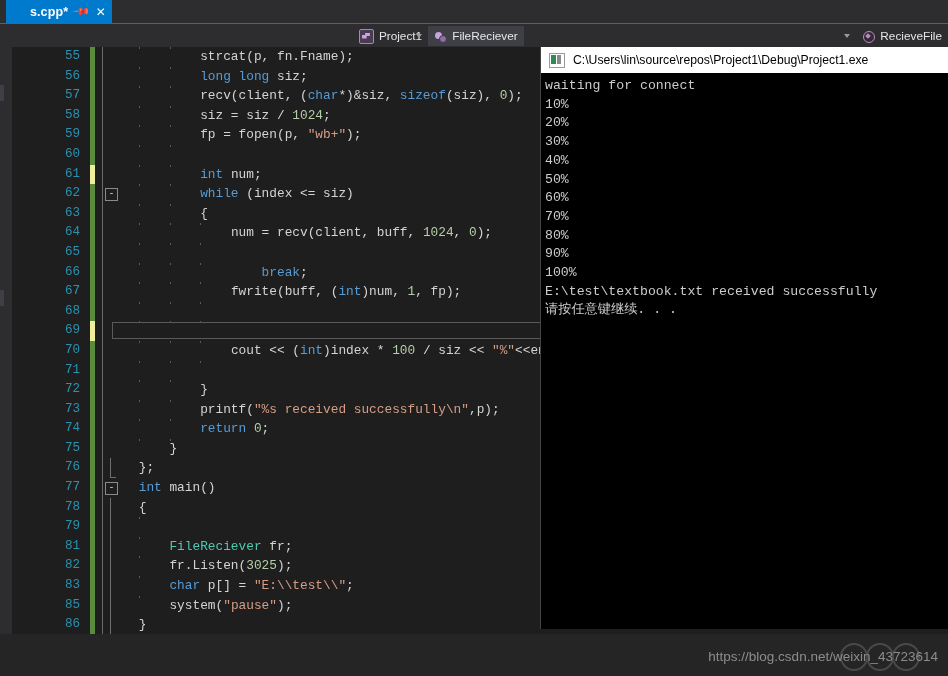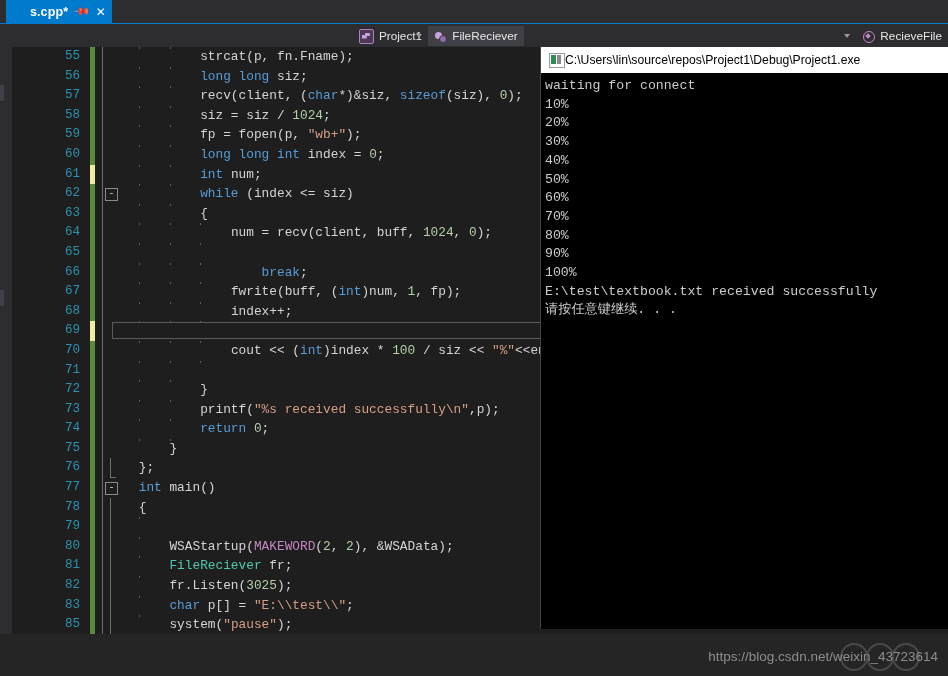--- a/index.html
+++ b/index.html
@@ -75,21 +75,21 @@
   .curline{position:absolute;left:100px;top:1px;right:6px;height:17px;
         border:1px solid #5a5a5a;box-sizing:border-box;}
 
   
   .kw{color:#569cd6;} .ty{color:#4ec9b0;} .str{color:#d69d85;}
   .num{color:#b5cea8;} .mac{color:#c586c0;} .pl{color:#d4d4d4;}
 
   
   .console{position:absolute;left:541px;top:47px;width:407px;height:582px;
            background:#000000;box-shadow:-1px 0 0 #444;}
-  .conbar{height:26px;background:#ffffff;display:flex;align-items:center;padding:0 8px;}
+  .conbar{height:26px;background:#ffffff;display:flex;align-items:center;gap:8px;padding:0 8px;}
   .conbar .cico{width:14px;height:13px;background:#ffffff;border:1px solid #9a9a9a;
            position:relative;flex:0 0 auto;}
   .conbar .cico::before{content:"";position:absolute;left:1px;top:1px;width:5px;height:9px;background:#2e8b57;}
   .conbar .cico::after{content:"";position:absolute;left:7px;top:1px;width:4px;height:9px;background:#8a8a8a;}
   .contitle{color:#000000;font-size:12.2px;font-family:"Liberation Sans",sans-serif;white-space:nowrap;}
   .conout{padding:4px 2px 0 2px;}
   .conline{color:#cccccc;font-family:"Liberation Mono",monospace;font-size:13.2px;line-height:18.7px;
            white-space:pre;padding-left:2px;}
 
   .watermark{position:absolute;right:10px;bottom:12px;color:#9f9f9f;opacity:.85;
@@ -191,21 +191,20 @@
           <div class="code"><span>            </span><span class="pl">fp = fopen(p, </span><span class="str">"wb+"</span><span class="pl">);</span></div>
         </div>
         <div class="row">
           <div class="lnum">60</div>
           <div class="chgbar chg-saved"></div>
           <div class="sep"></div>
           <div class="guides">
             <div class="g" style="left: 30.8px;"></div>
             <div class="g" style="left: 61.6px;"></div>
           </div>
-          <div class="code"><span>            </span><span class="kw">long</span><span class="pl"> </span><span class="kw">long</span><span class="pl"> </span><span class="kw">int</span><span class="pl"> index = </span><span class="num">0</span><span class="pl">;</span></div>
         </div>
         <div class="row">
           <div class="lnum">61</div>
           <div class="chgbar chg-unsaved"></div>
           <div class="sep"></div>
           <div class="guides">
             <div class="g" style="left: 30.8px;"></div>
             <div class="g" style="left: 61.6px;"></div>
           </div>
           <div class="code"><span>            </span><span class="kw">int</span><span class="pl"> num;</span></div>
@@ -276,21 +275,20 @@
         </div>
         <div class="row">
           <div class="lnum">68</div>
           <div class="chgbar chg-saved"></div>
           <div class="sep"></div>
           <div class="guides">
             <div class="g" style="left: 30.8px;"></div>
             <div class="g" style="left: 61.6px;"></div>
             <div class="g" style="left: 92.4px;"></div>
           </div>
-          <div class="code"><span>                </span><span class="pl">index++;</span></div>
         </div>
         <div class="row">
           <div class="lnum">69</div>
           <div class="chgbar chg-unsaved"></div>
           <div class="sep"></div>
           <div class="guides">
             <div class="g" style="left: 30.8px;"></div>
             <div class="g" style="left: 61.6px;"></div>
             <div class="g" style="left: 92.4px;"></div>
           </div>
@@ -381,30 +379,20 @@
           <div class="code"><span>    </span><span class="pl">{</span></div>
         </div>
         <div class="row">
           <div class="lnum">79</div>
           <div class="chgbar chg-saved"></div>
           <div class="sep"></div>
           <div class="bracketline"></div>
           <div class="guides">
             <div class="g" style="left: 30.8px;"></div>
           </div>
-        </div>
-        <div class="row">
-          <div class="lnum">80</div>
-          <div class="chgbar chg-saved"></div>
-          <div class="sep"></div>
-          <div class="bracketline"></div>
-          <div class="guides">
-            <div class="g" style="left: 30.8px;"></div>
-          </div>
-          <div class="code"><span>        </span><span class="pl">WSAStartup(</span><span class="mac">MAKEWORD</span><span class="pl">(</span><span class="num">2</span><span class="pl">, </span><span class="num">2</span><span class="pl">), &amp;WSAData);</span></div>
         </div>
         <div class="row">
           <div class="lnum">81</div>
           <div class="chgbar chg-saved"></div>
           <div class="sep"></div>
           <div class="bracketline"></div>
           <div class="guides">
             <div class="g" style="left: 30.8px;"></div>
           </div>
           <div class="code"><span>        </span><span class="ty">FileReciever</span><span class="pl"> fr;</span></div>

